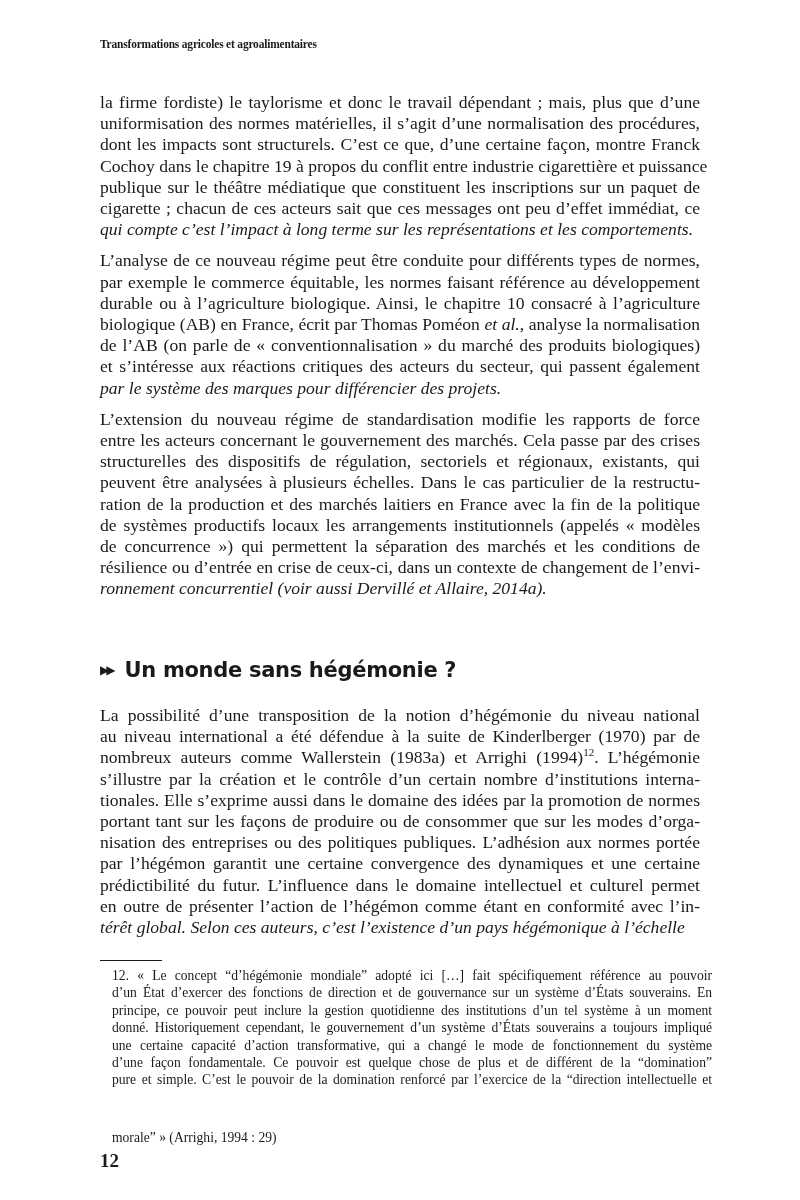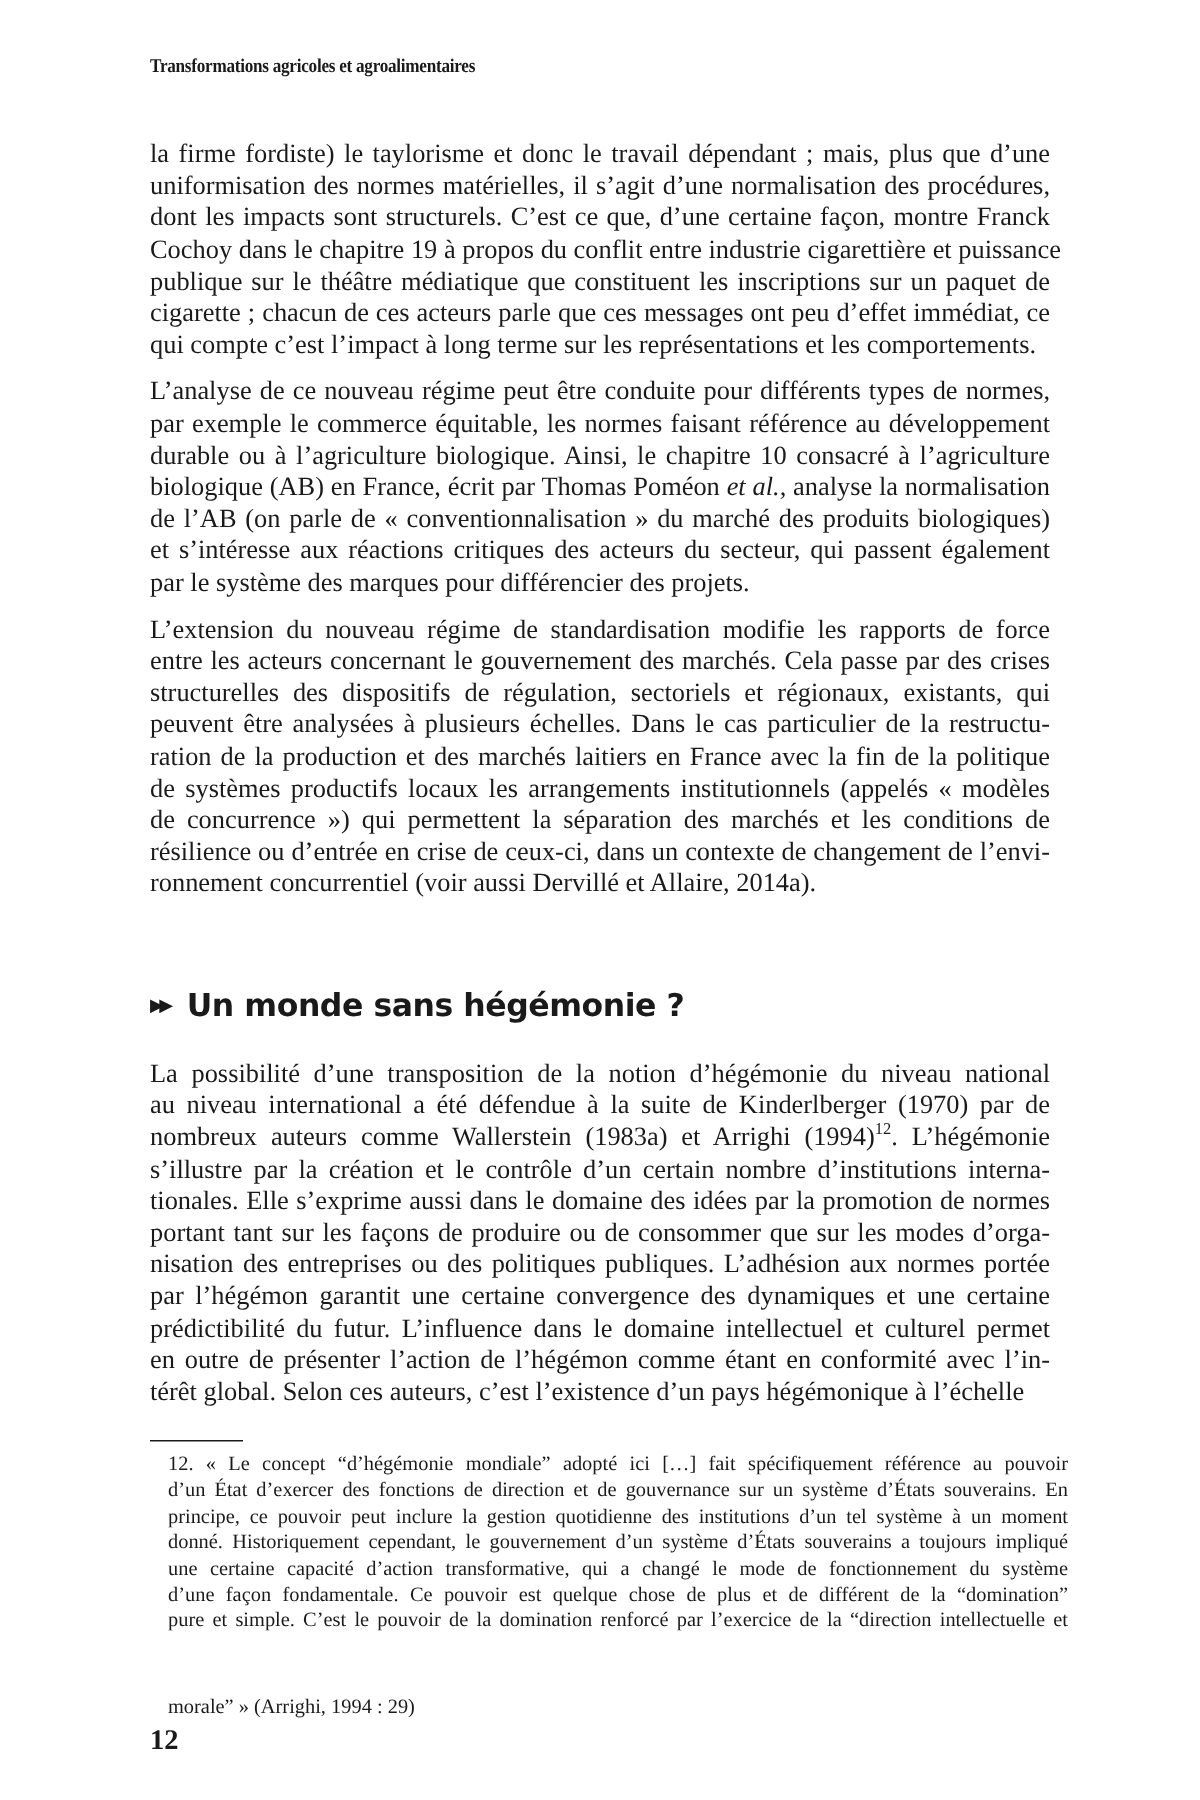--- a/index.html
+++ b/index.html
@@ -8,21 +8,21 @@
       position: absolute; left: 100px; top: 36px;
       font-family: "Liberation Serif", serif; font-weight: bold;
       font-size: 13px; letter-spacing: -0.2px; transform: scaleX(0.88); transform-origin: left top;
     }
     .body-text {
       position: absolute; left: 100px; top: 92px; width: 600px;
       font-family: "Liberation Serif", serif; font-size: 17.6px; line-height: 21.2px;
     }
     .body-text p { margin: 0 0 10px 0; text-align: justify; text-align-last: left; }
     .body-text .line { display: block; text-align: justify; text-align-last: justify; white-space: nowrap; }
-    .body-text .line.last { text-align-last: left; }
+    .body-text .line.last { text-align-last: left; font-style: italic; }
     .section-heading {
       position: absolute; left: 100px; top: 658px;
       font-family: "DejaVu Sans", sans-serif; font-weight: bold; font-size: 21px;
       display: flex; align-items: center; gap: 8px; letter-spacing: -0.3px;
     }
     .section-heading .arrow-icon { font-size: 12px; letter-spacing: -3px; margin-right: 4px; }
     .body-text-2 { top: 705px; }
     .footnote-rule {
       position: absolute; left: 100px; top: 960px; width: 62px; height: 1px; background: #1a1a1a;
     }
@@ -43,21 +43,21 @@
 
 <div class="running-head">Transformations agricoles et agroalimentaires</div>
 
 <div class="body-text" id="body-before">
     <p>
       <span class="line">la firme fordiste) le taylorisme et donc le travail dépendant ; mais, plus que d’une</span>
       <span class="line">uniformisation des normes matérielles, il s’agit d’une normalisation des procédures,</span>
       <span class="line">dont les impacts sont structurels. C’est ce que, d’une certaine façon, montre Franck</span>
       <span class="line">Cochoy dans le chapitre 19 à propos du conflit entre industrie cigarettière et puissance</span>
       <span class="line">publique sur le théâtre médiatique que constituent les inscriptions sur un paquet de</span>
-      <span class="line">cigarette ; chacun de ces acteurs parle que ces messages ont peu d’effet immédiat, ce</span>
+      <span class="line">cigarette ; chacun de ces acteurs sait que ces messages ont peu d’effet immédiat, ce</span>
       <span class="line last">qui compte c’est l’impact à long terme sur les représentations et les comportements.</span>
     </p>
     <p>
       <span class="line">L’analyse de ce nouveau régime peut être conduite pour différents types de normes,</span>
       <span class="line">par exemple le commerce équitable, les normes faisant référence au développement</span>
       <span class="line">durable ou à l’agriculture biologique. Ainsi, le chapitre 10 consacré à l’agriculture</span>
       <span class="line">biologique (AB) en France, écrit par Thomas Poméon <i>et al.</i>, analyse la normalisation</span>
       <span class="line">de l’AB (on parle de « conventionnalisation » du marché des produits biologiques)</span>
       <span class="line">et s’intéresse aux réactions critiques des acteurs du secteur, qui passent également</span>
       <span class="line last">par le système des marques pour différencier des projets.</span>

